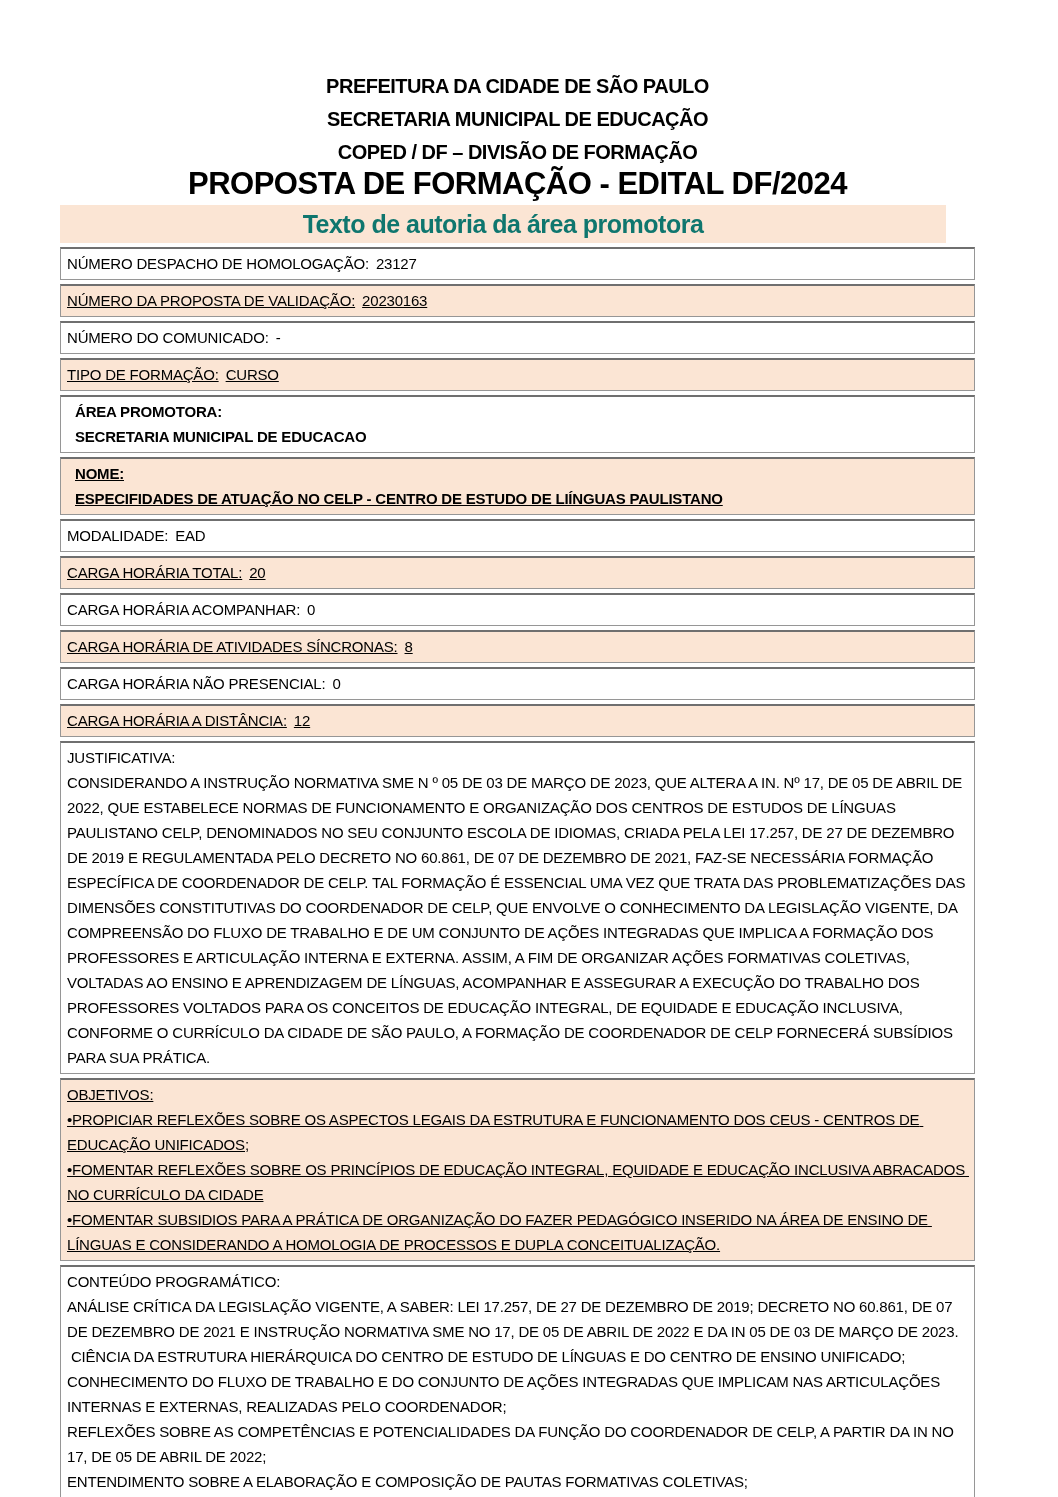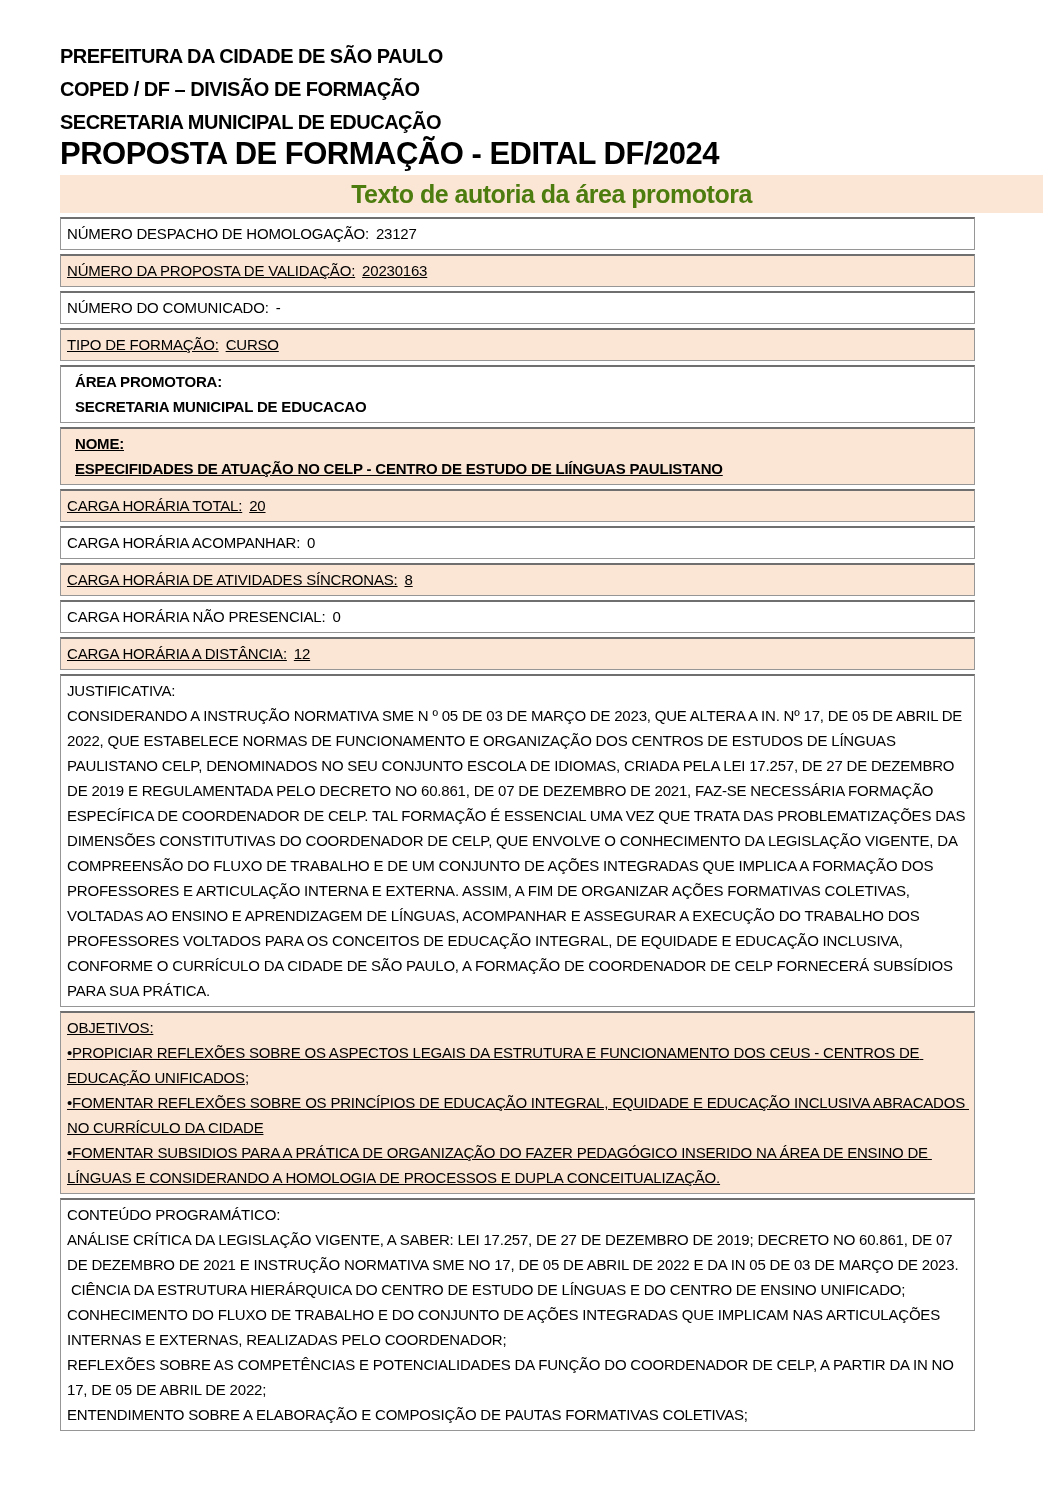--- a/index.html
+++ b/index.html
@@ -12,48 +12,48 @@
     font-family: "Liberation Sans", sans-serif;
     color: #000;
   }
   .page {
     position: relative;
     width: 1058px;
     height: 1497px;
   }
   
   .doc-header {
-    padding-top: 40px;
+    padding-top: 70px;
     width: 915px;
     margin-left: 60px;
-    text-align: left;
+    text-align: center;
   }
   .h-line {
     font-weight: bold;
     font-size: 20px;
     line-height: 33px;
     letter-spacing: -0.5px;
     white-space: nowrap;
   }
   .h-line.big {
     font-size: 31px;
     line-height: 30px;
   }
   
   .banner {
-    width: 983px;
+    width: 886px;
     margin: 6px 0 4px 60px;
     box-sizing: border-box;
     background: #fbe5d4;
     text-align: center;
     font-weight: bold;
     font-size: 25px;
     line-height: 38px;
     letter-spacing: -0.5px;
-    color: #4d7c0f;
+    color: #0f766e;
   }
   
   .tbl {
     width: 915px;
     margin-left: 60px;
   }
   .row {
     box-sizing: border-box;
     width: 915px;
     border: 1px solid #969696;
@@ -73,22 +73,22 @@
   .section .sec-label { white-space: pre-wrap; }
   .section .sec-text  { white-space: pre-wrap; }
 </style>
 </head>
 <body>
 
 <div class="page">
 
   <div class="doc-header">
     <div class="h-line">PREFEITURA DA CIDADE DE SÃO PAULO</div>
+    <div class="h-line">SECRETARIA MUNICIPAL DE EDUCAÇÃO</div>
     <div class="h-line">COPED / DF – DIVISÃO DE FORMAÇÃO</div>
-    <div class="h-line">SECRETARIA MUNICIPAL DE EDUCAÇÃO</div>
     <div class="h-line big">PROPOSTA DE FORMAÇÃO - EDITAL DF/2024</div>
   </div>
 
   <div class="banner">
     <span>Texto de autoria da área promotora</span>
   </div>
 
   <div class="tbl">
 
     <div class="row">
@@ -110,20 +110,23 @@
     <div class="row bold stacked">
       <span class="lbl">ÁREA PROMOTORA:</span>
         <span class="val">SECRETARIA MUNICIPAL DE EDUCACAO</span>
     </div>
 
     <div class="row peach bold stacked">
       <span class="lbl">NOME:</span>
         <span class="val">ESPECIFIDADES DE ATUAÇÃO NO CELP - CENTRO DE ESTUDO DE LIÍNGUAS PAULISTANO</span>
     </div>
 
+    <div class="row">
+      <span class="lbl">MODALIDADE:</span><span class="val">EAD</span>
+    </div>
 
     <div class="row peach">
       <span class="lbl">CARGA HORÁRIA TOTAL:</span><span class="val">20</span>
     </div>
 
     <div class="row">
       <span class="lbl">CARGA HORÁRIA ACOMPANHAR:</span><span class="val">0</span>
     </div>
 
     <div class="row peach">

